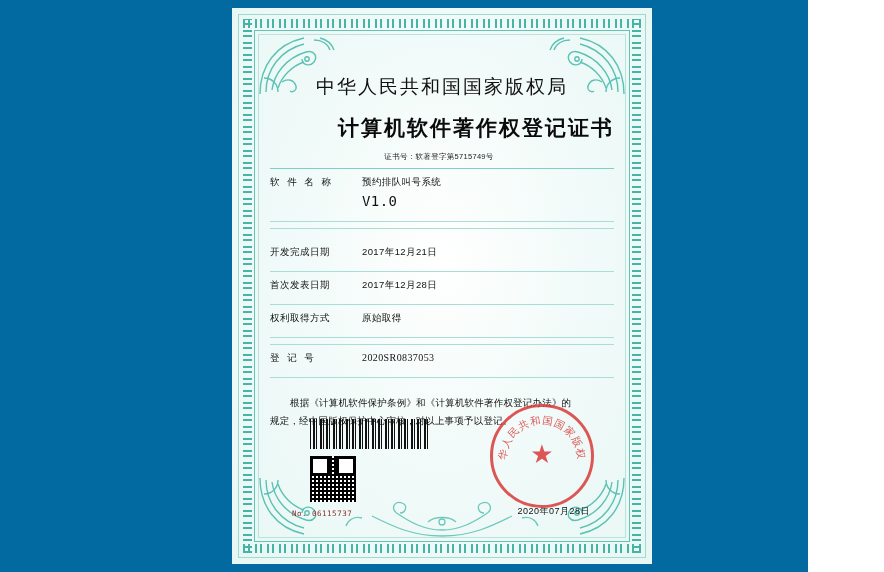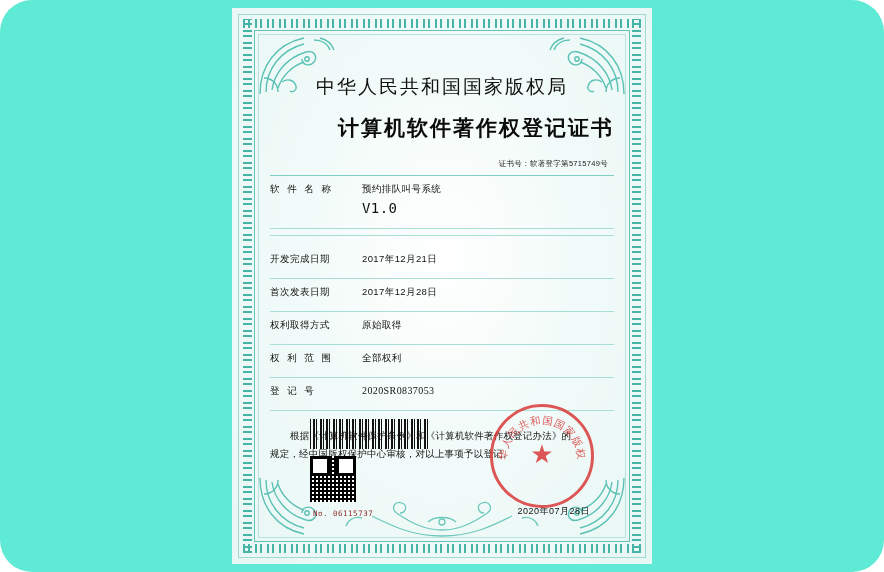--- a/index.html
+++ b/index.html
@@ -7,24 +7,23 @@
     padding: 0;
     background: #ffffff;
     width: 884px;
     height: 572px;
     overflow: hidden;
     font-family: "Liberation Sans", sans-serif;
   }
 
   #certificate-page {
     position: relative;
-    width: 884px;
+    width: 808px;
     height: 572px;
-    background: #5eead4;
-    border-radius: 32px;
+    background: #0369a1;
   }
 
   
   .cert-paper {
     position: absolute;
     left: 232px;
     top: 8px;
     width: 420px;
     height: 556px;
     background: #f4fbfa;
@@ -136,24 +135,24 @@
     text-align: right;
     font-family: "DejaVu Serif", "Liberation Serif", serif;
     font-size: 21px;
     font-weight: bold;
     letter-spacing: 2px;
     color: #0b0b0b;
     margin-top: 14px;
   }
 
   .cert-no-line {
-    text-align: right;
+    text-align: center;
     font-size: 7.5px;
     color: #222;
-    margin-top: 17px;
+    margin-top: 10px;
     padding-right: 6px;
     letter-spacing: .3px;
   }
 
   .rule {
     height: 1px;
     background: #7fcfc2;
     margin: 6px 0 0 0;
   }
   .rule.soft { background: #a9ded6; }
@@ -232,21 +231,21 @@
     position: absolute;
     width: 14px; height: 14px;
     border: 3px solid #111;
     background: #fff;
   }
   .qr::before { left: 0; top: 0; }
   .qr::after  { right: 0; top: 0; }
 
   .serial-no {
     position: absolute;
-    left: 81px;
+    left: 60px;
     bottom: 46px;
     font-size: 7.5px;
     color: #8c2b2b;
     font-family: "DejaVu Sans Mono", monospace;
     letter-spacing: .5px;
   }
   .issue-date {
     position: absolute;
     right: 62px;
     bottom: 46px;
@@ -402,24 +401,20 @@
         <div class="field-value">2017年12月28日</div>
       </div>
       <div class="rule soft"></div>
 
       <div class="field-row">
         <div class="field-label tight">权利取得方式</div>
         <div class="field-value">原始取得</div>
       </div>
       <div class="rule soft"></div>
 
-      <div class="field-row">
-        <div class="field-label">权 利 范 围</div>
-        <div class="field-value">全部权利</div>
-      </div>
       <div class="rule soft"></div>
 
       <div class="field-row">
         <div class="field-label">登 记 号</div>
         <div class="field-value mono">2020SR0837053</div>
       </div>
       <div class="rule soft"></div>
 
       <div class="para">
         <span>根据《计算机软件保护条例》和《计算机软件著作权登记办法》的</span>

